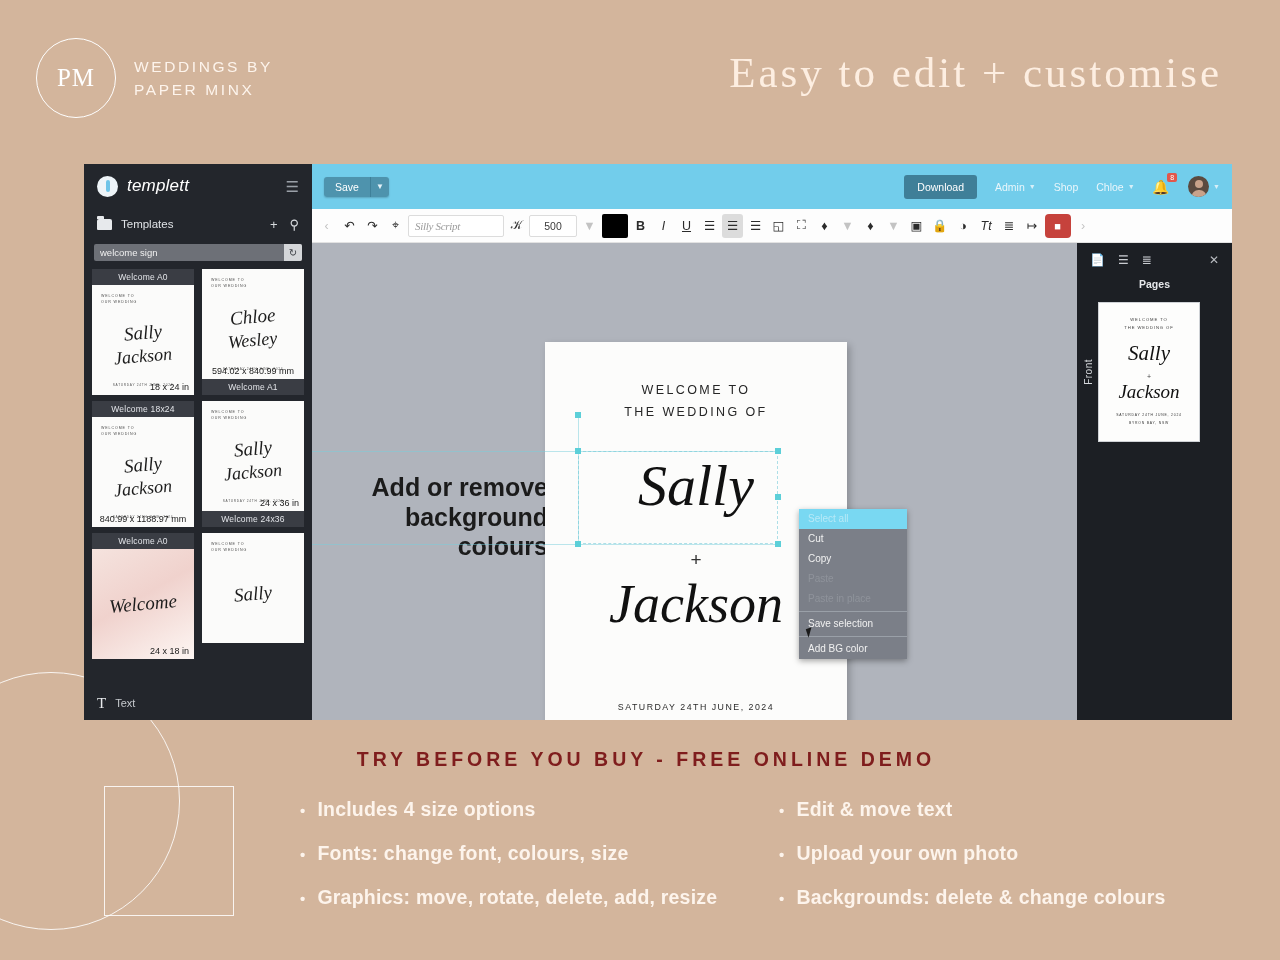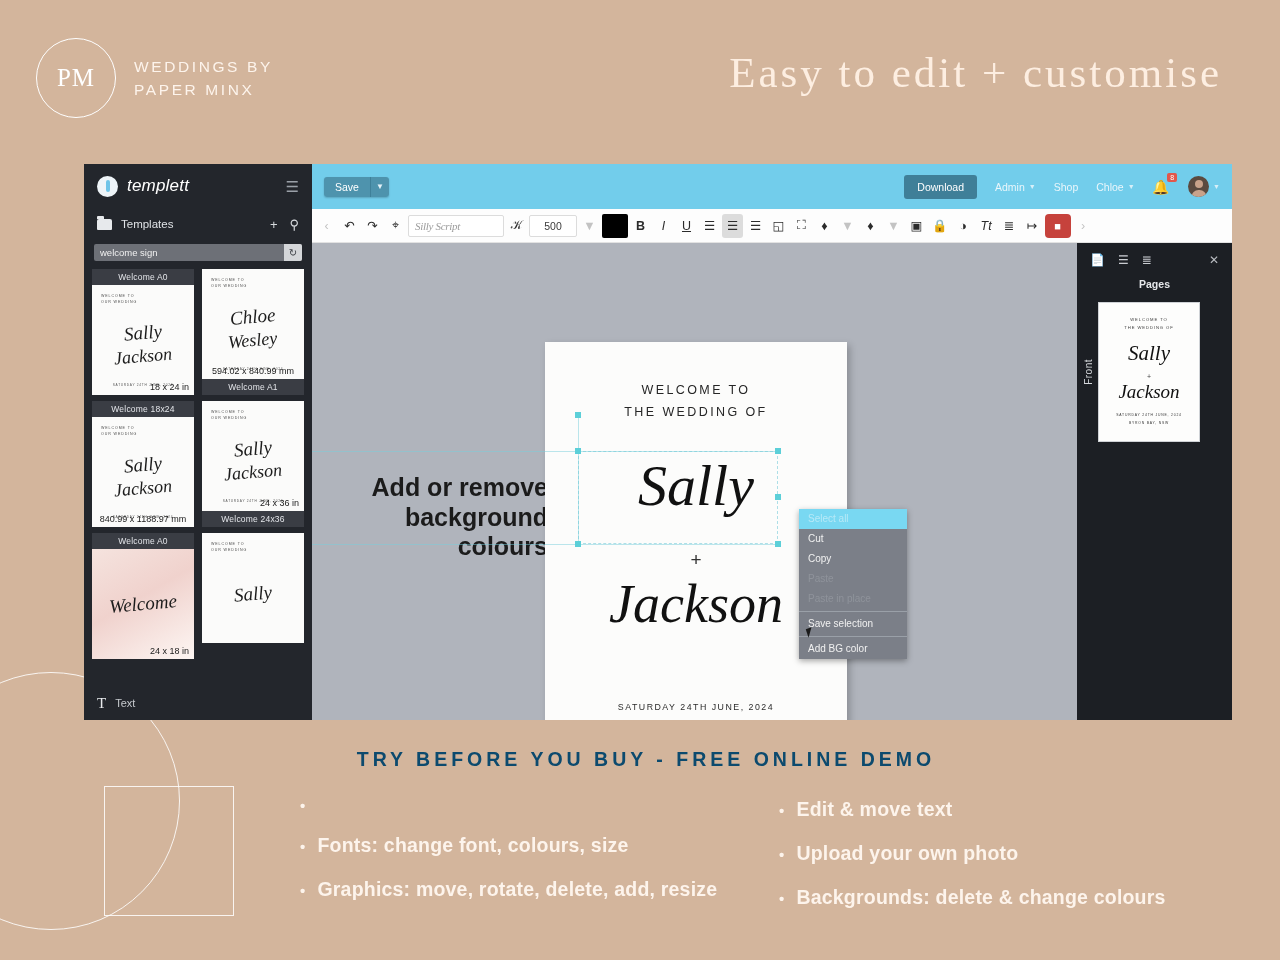--- a/index.html
+++ b/index.html
@@ -189,21 +189,21 @@
   .rp-thumb { width: 102px; height: 140px; background: #fdfdfc; border: 1px solid #cfd2d6; margin-left: 4px; position: relative; }
   .rt-top { position: absolute; top: 13px; left: 0; right: 0; text-align: center; font-size: 4.2px; letter-spacing: .9px; color: #3a3a3a; line-height: 2;}
   .rt-n1 { position: absolute; top: 38px; left: 0; right: 0; text-align: center; font-family: "Liberation Serif", serif; font-style: italic; font-size: 21px; color: #111; }
   .rt-plus { position: absolute; top: 70px; left: 0; right: 0; text-align: center; font-size: 7px; color: #444; }
   .rt-n2 { position: absolute; top: 78px; left: 0; right: 0; text-align: center; font-family: "Liberation Serif", serif; font-style: italic; font-size: 19px; color: #111; }
   .rt-foot { position: absolute; bottom: 14px; left: 0; right: 0; text-align: center; font-size: 3.4px; letter-spacing: .8px; color: #333; line-height: 2.2;}
 
   
   .foot-title {
     position: absolute; left: 12px; right: 0; top: 748px; text-align: center;
-    color: #0c4a6e; font-size: 19.5px; font-weight: bold; letter-spacing: 4px;
+    color: #7f1d1d; font-size: 19.5px; font-weight: bold; letter-spacing: 4px;
   }
   .bullets { position: absolute; top: 798px; left: 300px; right: 60px; display: flex; gap: 38px; }
   .bcol { flex: 1; display: flex; flex-direction: column; gap: 21px; }
   .bullet { display: flex; align-items: baseline; gap: 12px; color: #fdf4ec; font-size: 19.5px; font-weight: bold; letter-spacing: .2px;}
   .dot { font-size: 15px; line-height: 1; }
 </style>
 </head>
 <body>
 
 <div class="deco-circle"></div>
@@ -472,20 +472,21 @@
     </div>
   </div>
 </div>
 
 <div class="foot-title">TRY BEFORE YOU BUY - FREE ONLINE DEMO</div>
 
 <div class="bullets">
   <div class="bcol">
     <div class="bullet">
       <span class="dot">•</span>
+      <span>Includes 4 size options</span>
     </div>
     <div class="bullet">
       <span class="dot">•</span>
       <span>Fonts: change font, colours, size</span>
     </div>
     <div class="bullet">
       <span class="dot">•</span>
       <span>Graphics: move, rotate, delete, add, resize</span>
     </div>
   </div>

